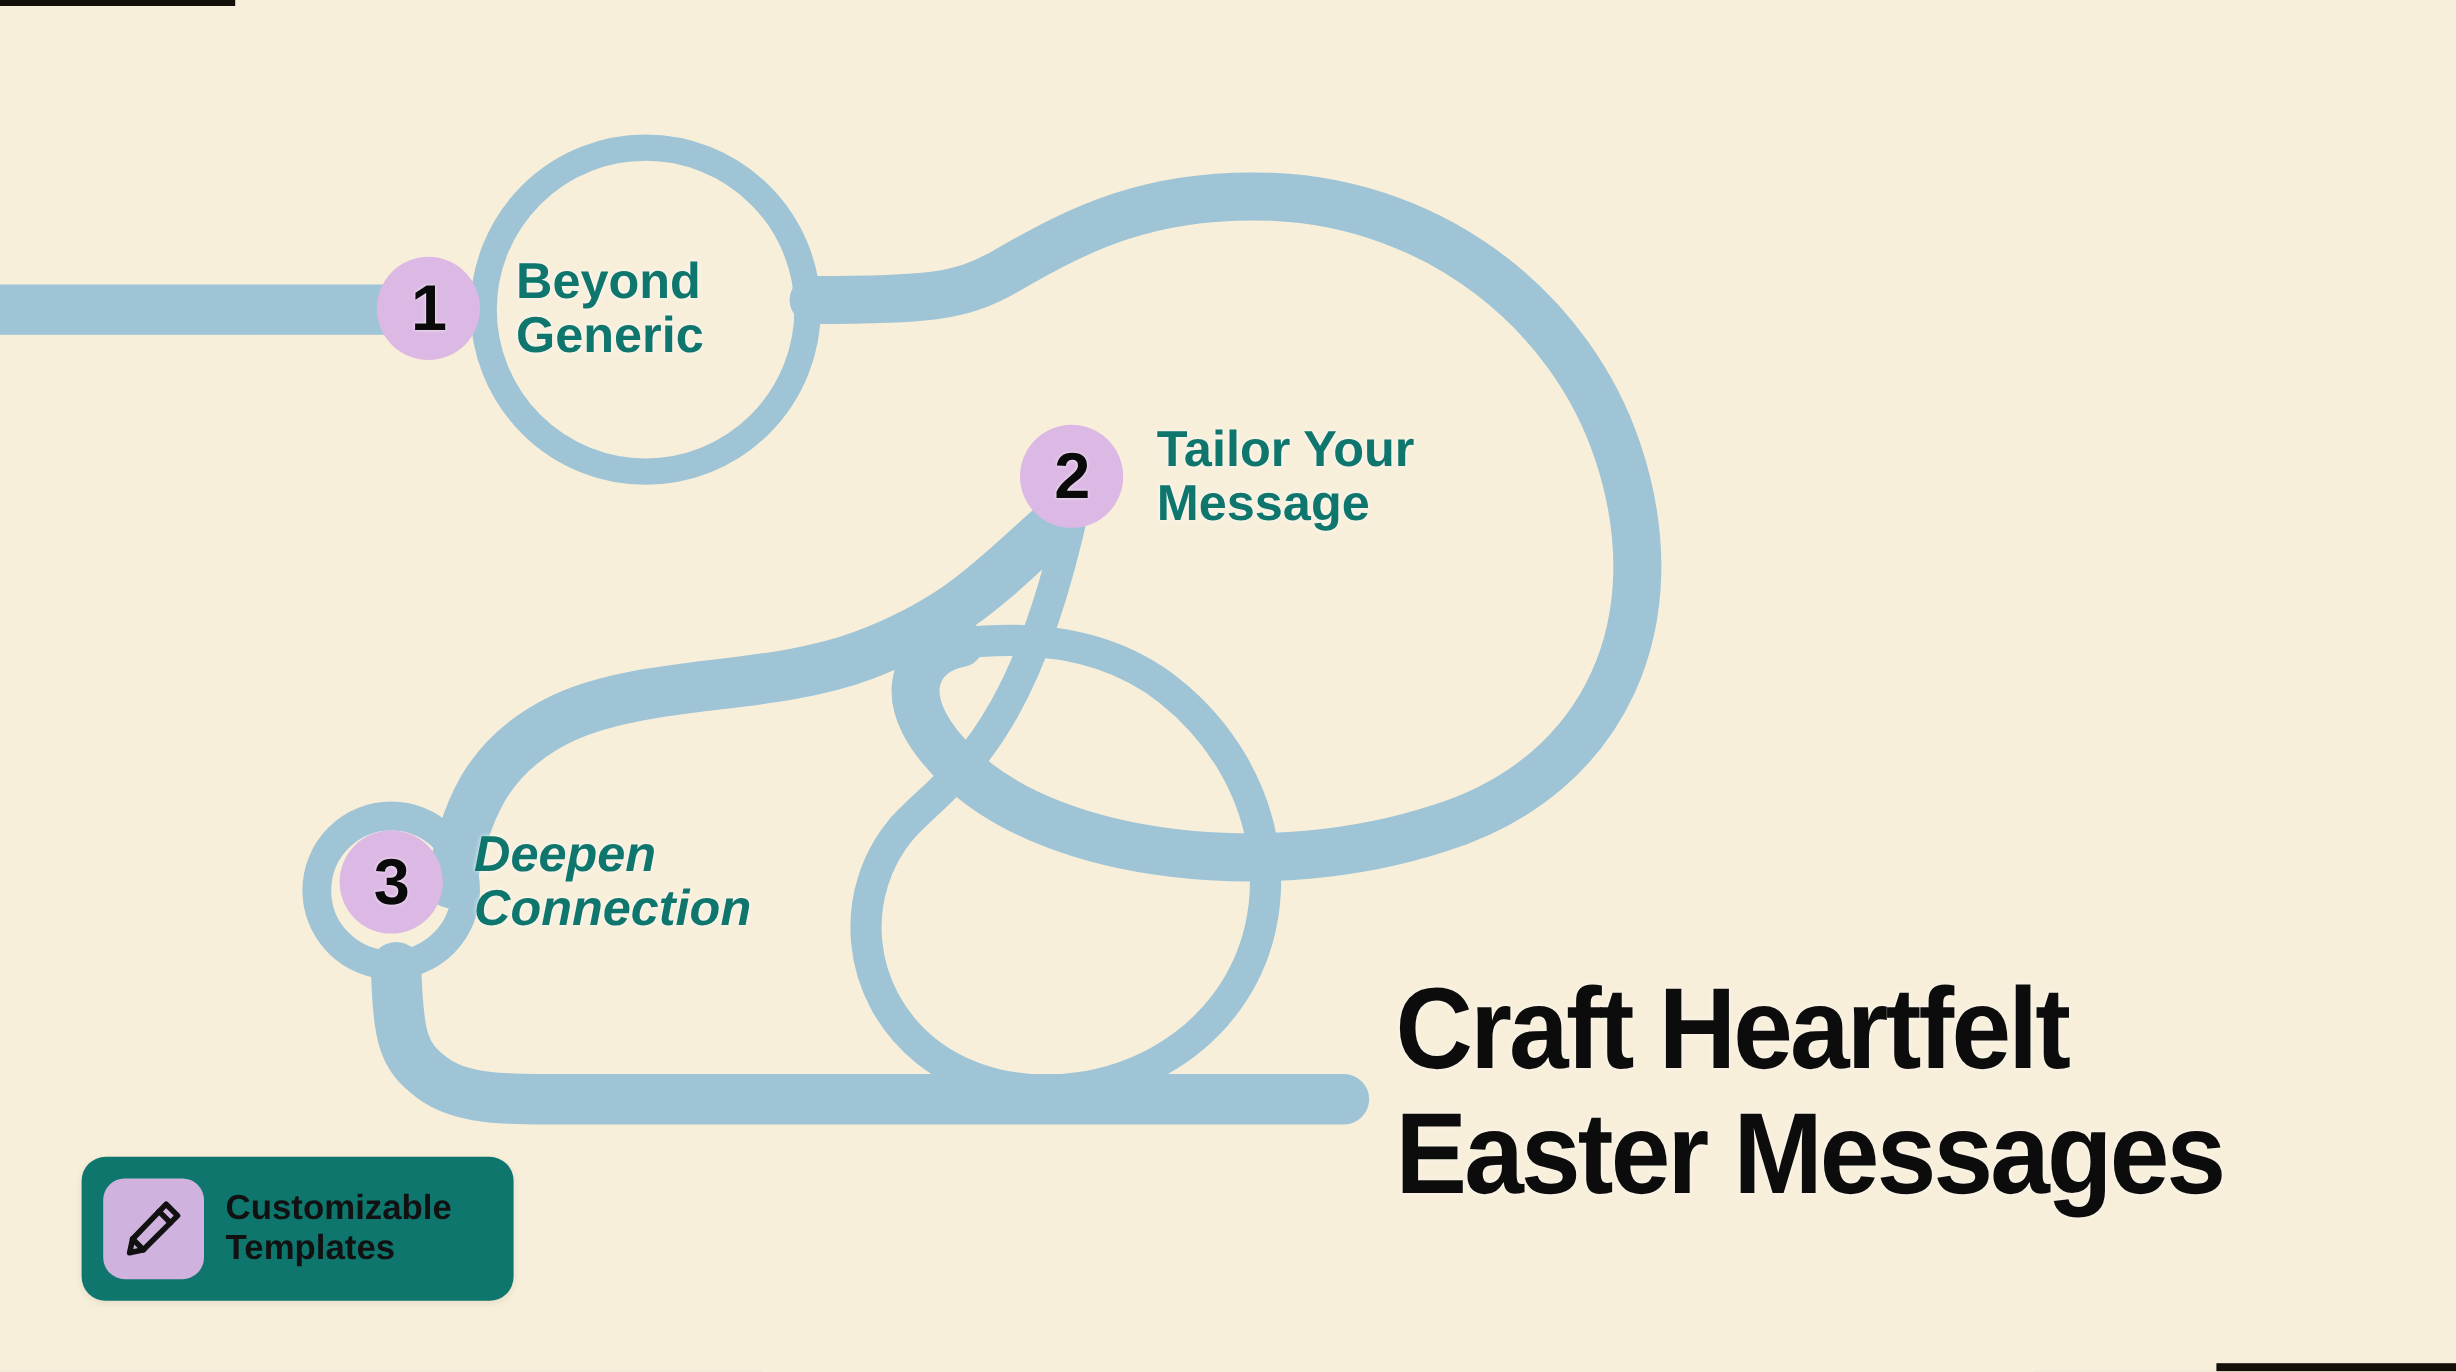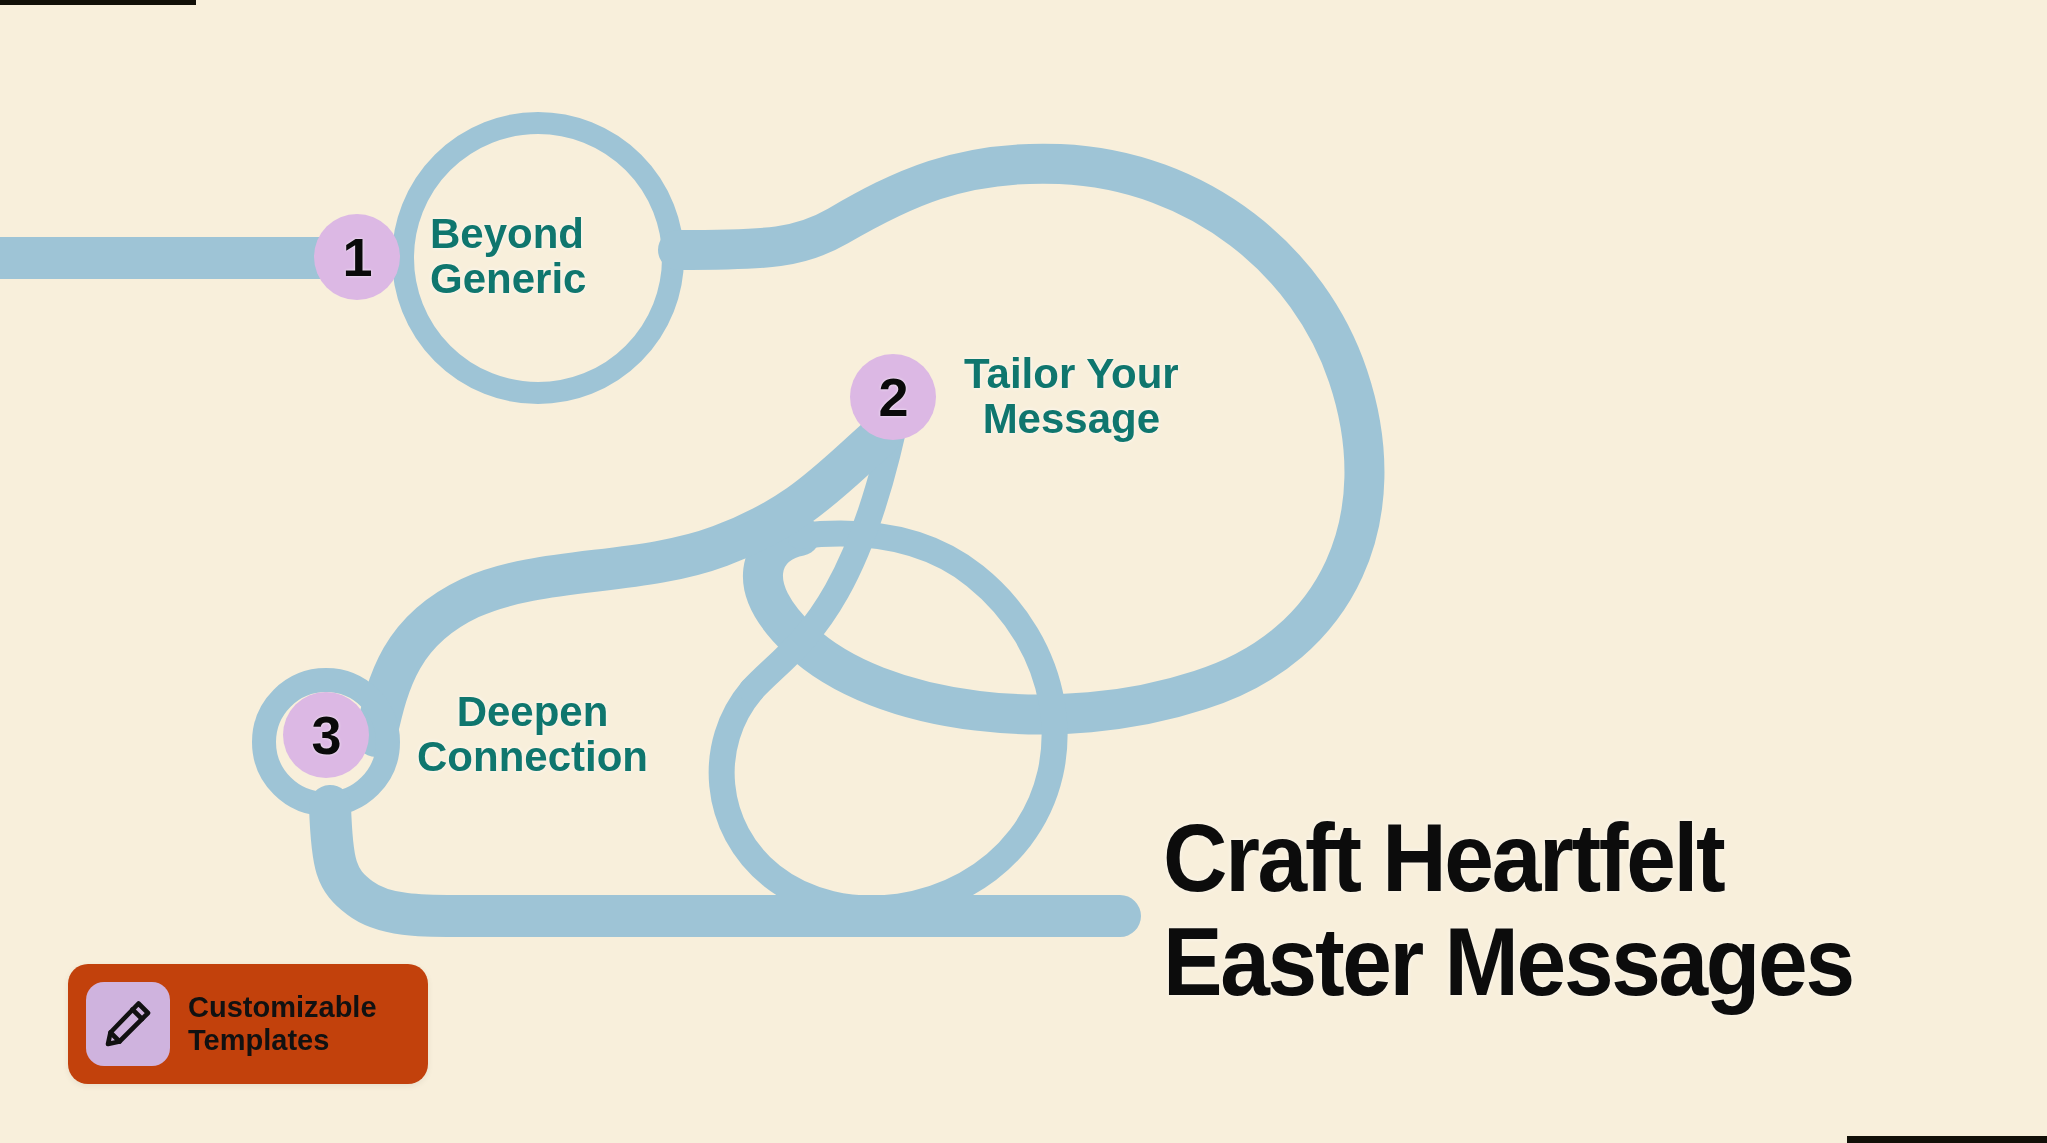--- a/index.html
+++ b/index.html
@@ -65,29 +65,29 @@
   }
   .node-label {
     font-size: 42px;
     font-weight: 700;
     color: #0f766e;
     line-height: 1.07;
     margin-left: 22px;
     white-space: pre-line;
     text-shadow: 0 0 4px rgba(255,255,255,.8);
   }
-  .node-label.centered { text-align: center; }
+  .node-label.centered { text-align: left; }
 
   #node-1 { left: 314px; top: 212px; }
   #node-2 { left: 850px; top: 352px; }
   #node-3 { left: 283px; top: 690px; }
 
   #node-1 .node-label { margin-left: 30px; }
   #node-2 .node-label { margin-left: 28px; }
-  #node-3 .node-label { margin-left: 48px; }
+  #node-3 .node-label { margin-left: 26px; font-style: italic; }
 
   .headline {
     position: absolute;
     left: 1163px;
     top: 806px;
     font-size: 96px;
     font-weight: 700;
     color: #0c0c0c;
     line-height: 1.08;
     letter-spacing: -2.5px;
@@ -96,21 +96,21 @@
     transform-origin: left top;
     text-shadow: 0 0 5px rgba(255,255,255,.6);
   }
 
   .feature-card {
     position: absolute;
     left: 68px;
     top: 964px;
     width: 360px;
     height: 120px;
-    background: #c2410c;
+    background: #0f766e;
     border-radius: 20px;
     display: flex;
     align-items: center;
     padding: 0 18px;
     box-sizing: border-box;
     box-shadow: 0 2px 6px rgba(0,0,0,.07);
   }
   .feature-icon-box {
     width: 84px;
     height: 84px;

